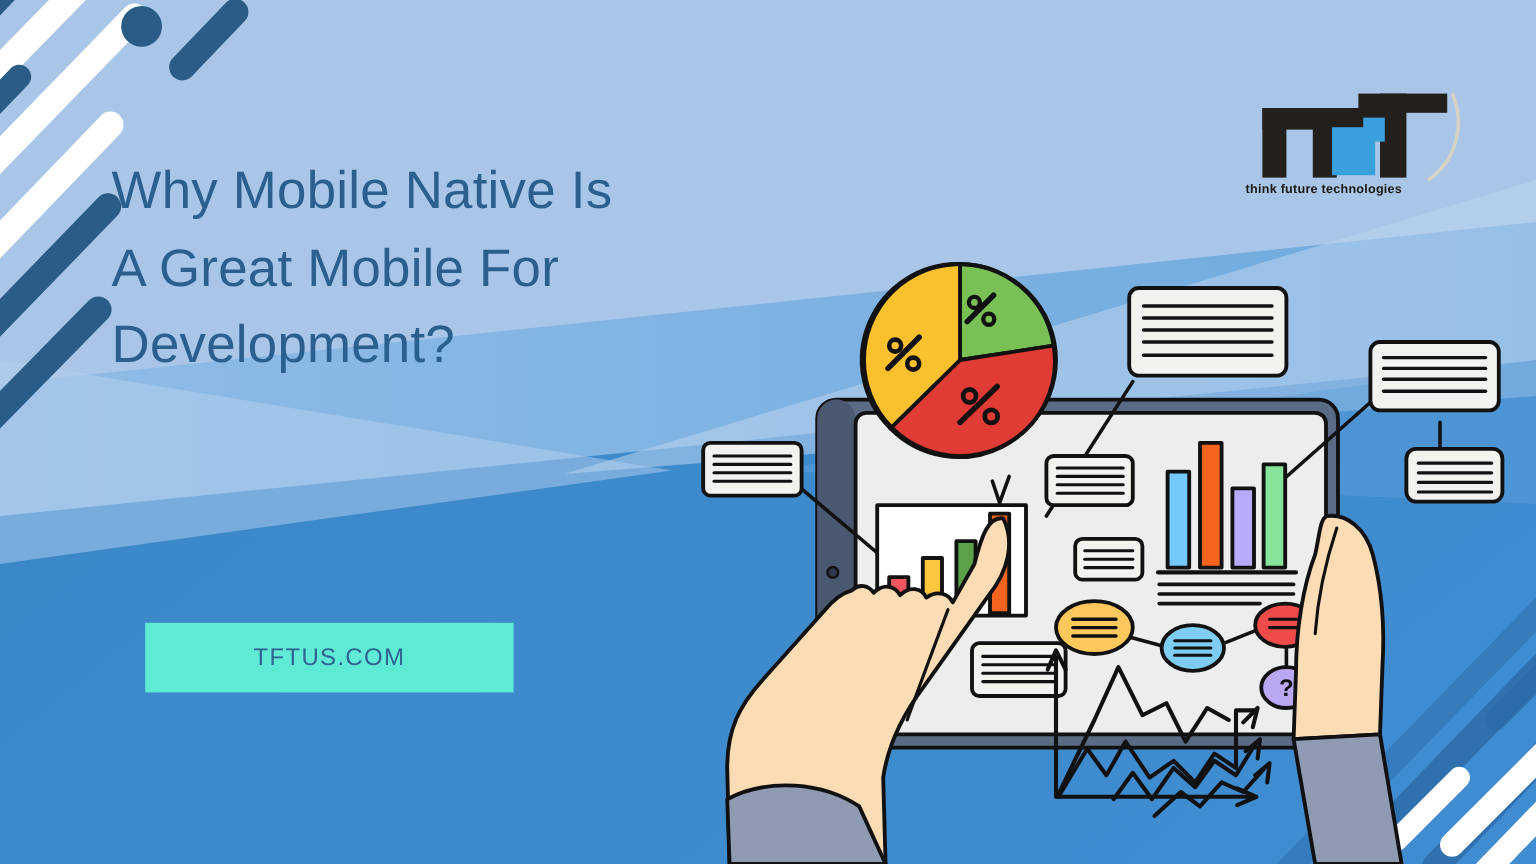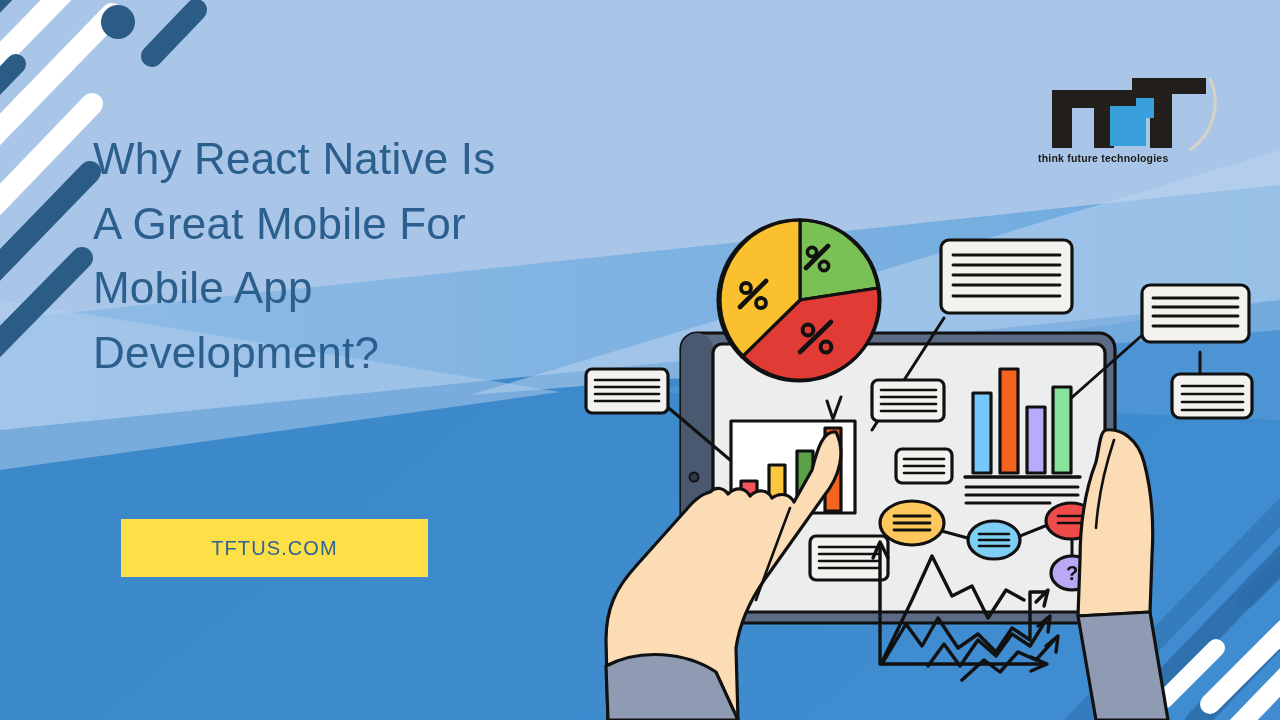--- a/index.html
+++ b/index.html
@@ -16,21 +16,21 @@
     position:absolute;left:93px;top:127px;width:540px;
     color:#2b5f8e;font-size:44px;line-height:1.47;font-weight:400;
     letter-spacing:0.2px;
     font-family:"Liberation Sans", sans-serif;
   }
   #headline span{display:block;white-space:nowrap;}
 
   
   #url-badge{
     position:absolute;left:121px;top:519px;width:307px;height:58px;
-    background:#fde047;display:flex;align-items:center;justify-content:center;
+    background:#5eead4;display:flex;align-items:center;justify-content:center;
   }
   #url-badge .txt{
     color:#2f6392;font-size:20px;letter-spacing:1.1px;font-weight:400;
   }
 
   
   #logo{position:absolute;left:1038px;top:64px;width:185px;height:120px;}
   #logo .tagline{
     position:absolute;left:0;top:88px;width:185px;text-align:left;
     font-size:10.5px;color:#1d1a17;font-weight:700;letter-spacing:.2px;
@@ -306,23 +306,22 @@
                  C 1080 524, 1086 488, 1096 462
                  C 1100 444, 1100 432, 1106 430 Z" fill="#fcdcb5"></path>
         <path d="M1114 440 C 1104 470, 1098 500, 1096 528" fill="none" stroke="#111" stroke-width="2.6"></path>
         <path d="M1078 616 L1150 612 L1168 720 L1096 720 Z" fill="#8f9bb3"></path>
       </g>
 
     </g>
   </svg>
 
   <div id="headline">
-    <span>Why React Native Is</span>
+    <span>Why Mobile Native Is</span>
     <span>A Great Mobile For</span>
-    <span>Mobile App</span>
     <span>Development?</span>
   </div>
 
   <div id="url-badge">
     <span class="txt">TFTUS.COM</span>
   </div>
 
   <div id="logo">
     <svg width="185" height="92" viewBox="0 0 185 92">
       <path d="M172 14 A58 58 0 0 1 152 86" fill="none" stroke="#d6d2c6" stroke-width="3"></path>

